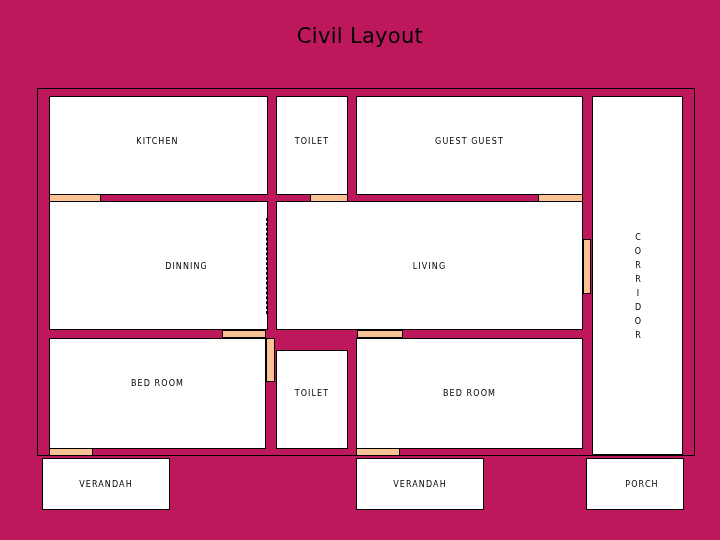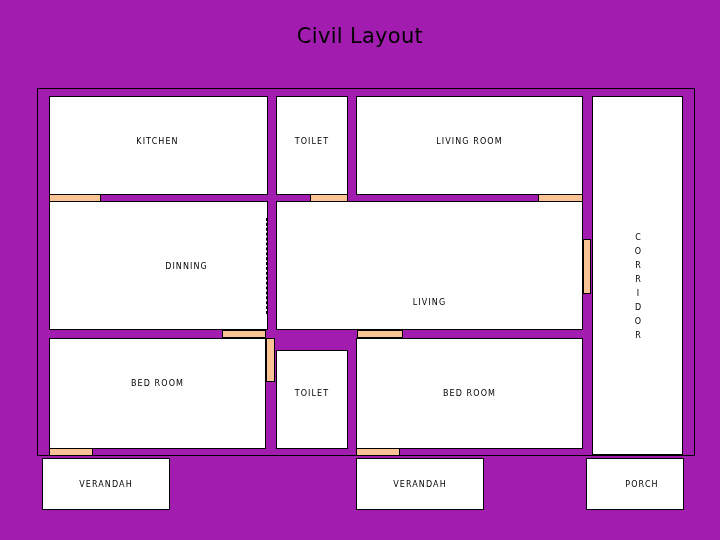--- a/index.html
+++ b/index.html
@@ -4,21 +4,21 @@
 <style>
   html, body {
     margin: 0;
     padding: 0;
     background: #ffffff;
   }
   #canvas {
     position: relative;
     width: 720px;
     height: 540px;
-    background: #a21caf;
+    background: #be185d;
     font-family: "DejaVu Sans", sans-serif;
     overflow: hidden;
   }
   #plan-title {
     position: absolute;
     left: 0;
     top: 24px;
     width: 720px;
     text-align: center;
     font-size: 21px;
@@ -74,39 +74,39 @@
 
   <div class="rect wall-outer" style="left:37px; top:88px; width:658px; height:368px;"></div>
 
   <div class="rect room" style="left:49px; top:96px; width:219px; height:99px;"></div>
   <div class="room-label" style="left:49px; top:137px; width:217px;">KITCHEN</div>
 
   <div class="rect room" style="left:276px; top:96px; width:72px; height:99px;"></div>
   <div class="room-label" style="left:276px; top:137px; width:72px;">TOILET</div>
 
   <div class="rect room" style="left:356px; top:96px; width:227px; height:99px;"></div>
-  <div class="room-label" style="left:356px; top:137px; width:227px;">LIVING ROOM</div>
+  <div class="room-label" style="left:356px; top:137px; width:227px;">GUEST GUEST</div>
 
   <div class="rect room" style="left:592px; top:96px; width:91px; height:359px;"></div>
   <div class="room-label vertical" style="left:633px; top:231px; width:10px;">
       <div>C</div>
       <div>O</div>
       <div>R</div>
       <div>R</div>
       <div>I</div>
       <div>D</div>
       <div>O</div>
       <div>R</div>
     </div>
 
   <div class="rect room" style="left:49px; top:201px; width:219px; height:129px;"></div>
   <div class="room-label" style="left:49px; top:262px; width:219px;margin-left:28px;">DINNING</div>
 
   <div class="rect room" style="left:276px; top:201px; width:307px; height:129px;"></div>
-  <div class="room-label" style="left:276px; top:262px; width:307px;margin-top:36px;">LIVING</div>
+  <div class="room-label" style="left:276px; top:262px; width:307px;">LIVING</div>
 
   <div class="dashed-v" style="left:266px; top:218px; height:96px;"></div>
   <div class="dashed-v" style="left:276px; top:218px; height:96px;"></div>
 
   <div class="rect room" style="left:49px; top:338px; width:217px; height:111px;"></div>
   <div class="room-label" style="left:49px; top:379px; width:217px;">BED ROOM</div>
 
   <div class="rect room" style="left:276px; top:350px; width:72px; height:99px;"></div>
   <div class="room-label" style="left:276px; top:389px; width:72px;">TOILET</div>
 

